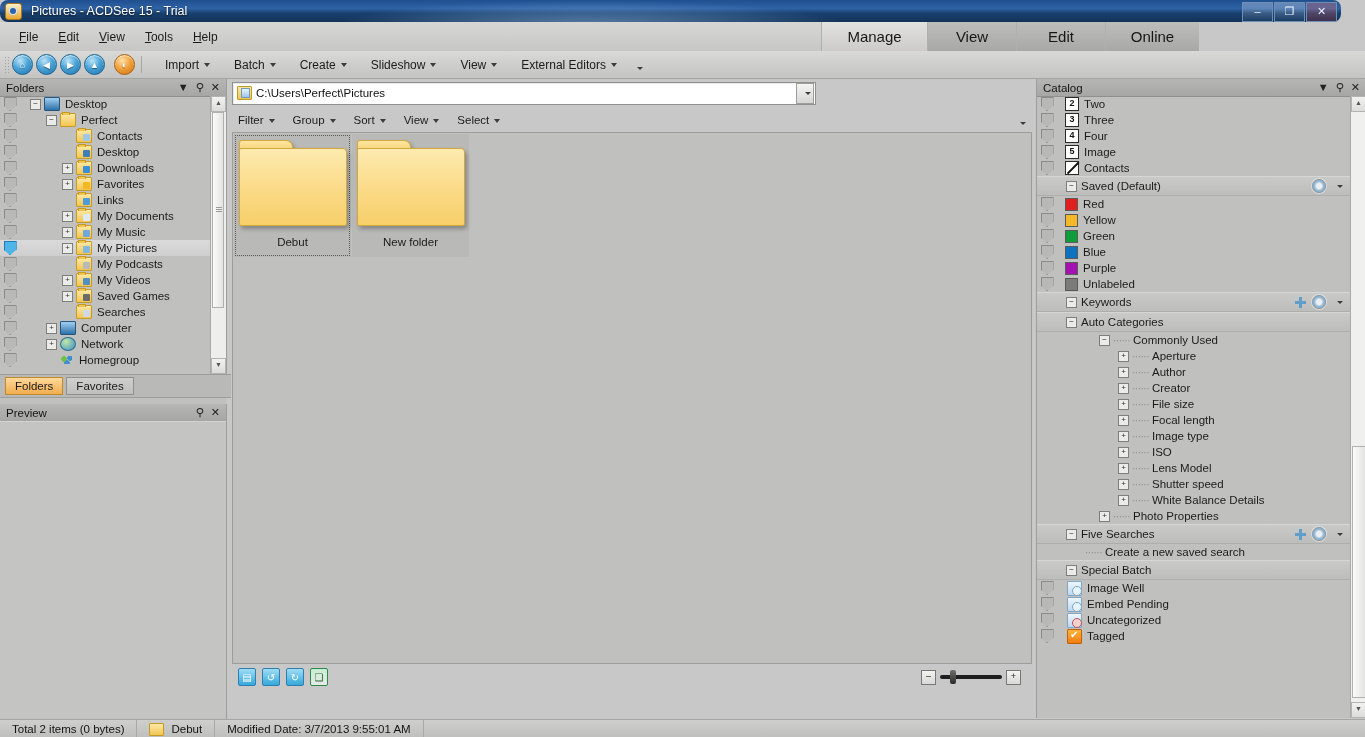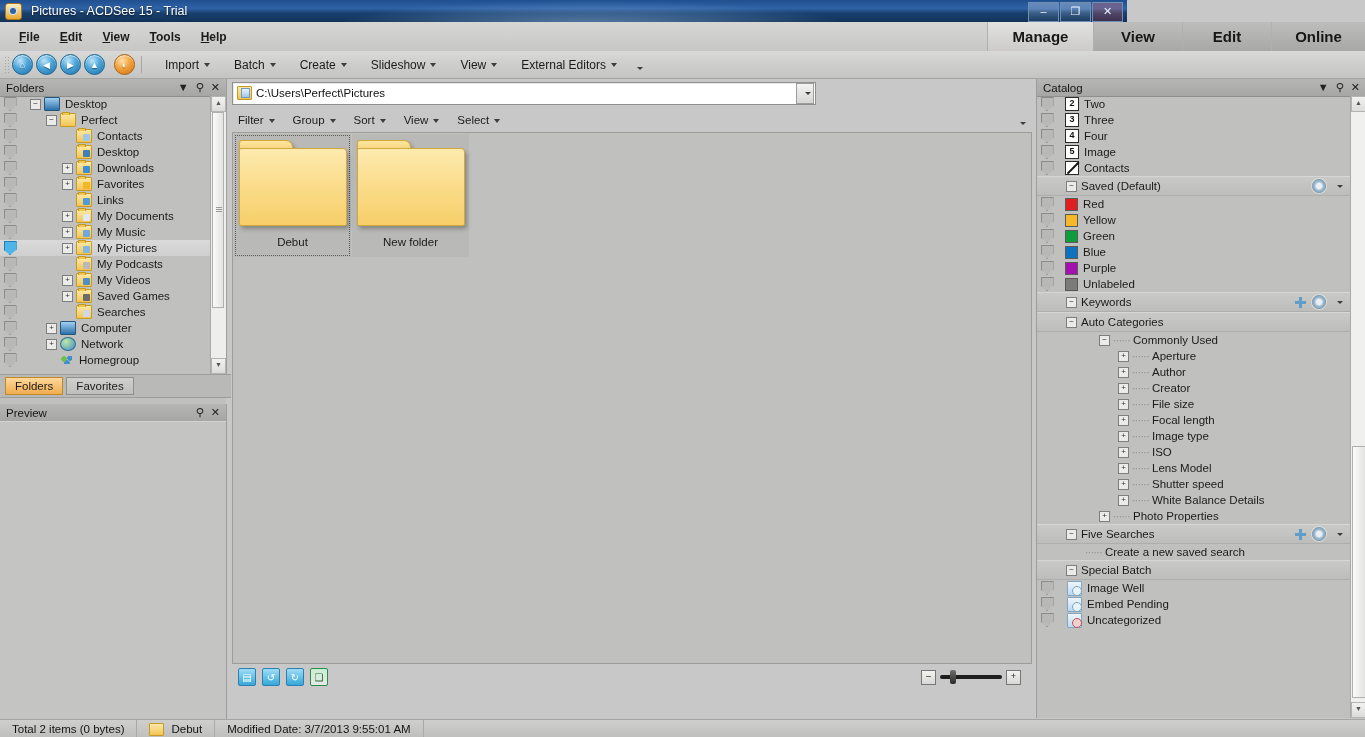--- a/index.html
+++ b/index.html
@@ -7,23 +7,23 @@
     width:1365px;height:737px;overflow:hidden;
     font-family:"Liberation Sans","DejaVu Sans",sans-serif;
     font-size:12px;color:#1b1b1b;
     background:#c8c8c8;
     -webkit-font-smoothing:antialiased;
   }
   .app{position:relative;width:1365px;height:737px;}
 
   
   .titlebar{
-    position:absolute;left:0;top:0;width:1127px;height:22px;
+    position:absolute;left:0;top:0;width:1341px;height:22px;
     background:linear-gradient(180deg,#1f4f8f 0%,#2f63a6 38%,#18406f 60%,#123359 100%);
-    display:flex;align-items:center;
+    display:flex;align-items:center;border-radius:8px;
   }
   .titlebar .glow{
     position:absolute;left:330px;top:0;width:520px;height:22px;
     background:radial-gradient(ellipse at 50% 120%, rgba(150,190,235,.55), rgba(150,190,235,0) 70%);
     pointer-events:none;
   }
   .app-icon{
     width:15px;height:15px;margin-left:5px;border-radius:3px;
     background:linear-gradient(180deg,#fdf0c8,#e8a830);
     border:1px solid #a8761c;position:relative;flex:none;
@@ -36,24 +36,23 @@
   .wincontrols{position:absolute;right:4px;top:2px;display:flex;gap:1px;}
   .wb{
     width:29px;height:18px;border:1px solid #6f8fb5;
     background:linear-gradient(180deg,rgba(255,255,255,.30),rgba(255,255,255,.04));
     color:#eaf2fb;font-size:11px;line-height:16px;text-align:center;
   }
   .wb.close{background:linear-gradient(180deg,rgba(235,120,120,.35),rgba(190,40,40,.25));}
 
   
   .menubar{
-    position:absolute;left:0;top:22px;width:1365px;height:29px;
+    position:absolute;left:0;top:22px;width:1199px;height:29px;
     background:linear-gradient(180deg,#d6d6d4 0%,#cfcfcd 50%,#c6c6c4 100%);
     border-bottom:1px solid #a9a9a7;
-    font-weight:bold;
   }
   .menu{position:absolute;left:10px;top:5px;display:flex;gap:2px;}
   .menu span{padding:3px 9px;font-size:12px;color:#1b1b1b;}
   .menu span u{text-decoration:underline;}
   .modetabs{position:absolute;right:0;top:0;display:flex;height:29px;}
   .mtab{
     width:88px;height:29px;line-height:29px;text-align:center;font-size:15px;color:#171717;
     border-left:1px solid #b0b0ae;
     background:linear-gradient(180deg,#bdbdbb 0%,#a8a8a6 100%);
   }
@@ -826,20 +825,28 @@
           <span>Embed Pending</span>
         </div>
         <div class="crow">
           <div class="gut">
             <span class="shield"></span>
           </div>
           <span style="width:10px;flex:none;"></span>
           <span class="sp-ico doc unc"></span>
           <span>Uncategorized</span>
         </div>
+        <div class="crow">
+          <div class="gut">
+            <span class="shield"></span>
+          </div>
+          <span style="width:10px;flex:none;"></span>
+          <span class="sp-ico tagged"></span>
+          <span>Tagged</span>
+        </div>
       </div>
     <div class="catscroll">
       <div style="height:14px;background:linear-gradient(180deg,#f2f2f0,#dcdcda);border:1px solid #b4b4b2;font-size:7px;text-align:center;line-height:12px;color:#555;">▲</div>
       <div style="position:absolute;left:1px;top:350px;width:12px;height:250px;background:linear-gradient(90deg,#fbfbfb,#e3e3e1);border:1px solid #b0b0ae;"></div>
       <div style="position:absolute;bottom:0;left:0;right:0;height:14px;background:linear-gradient(180deg,#f2f2f0,#dcdcda);border:1px solid #b4b4b2;font-size:7px;text-align:center;line-height:12px;color:#555;">▼</div>
     </div>
   </div>
 
   <div class="statusbar">
     <div class="scell">Total 2 items  (0 bytes)</div>

